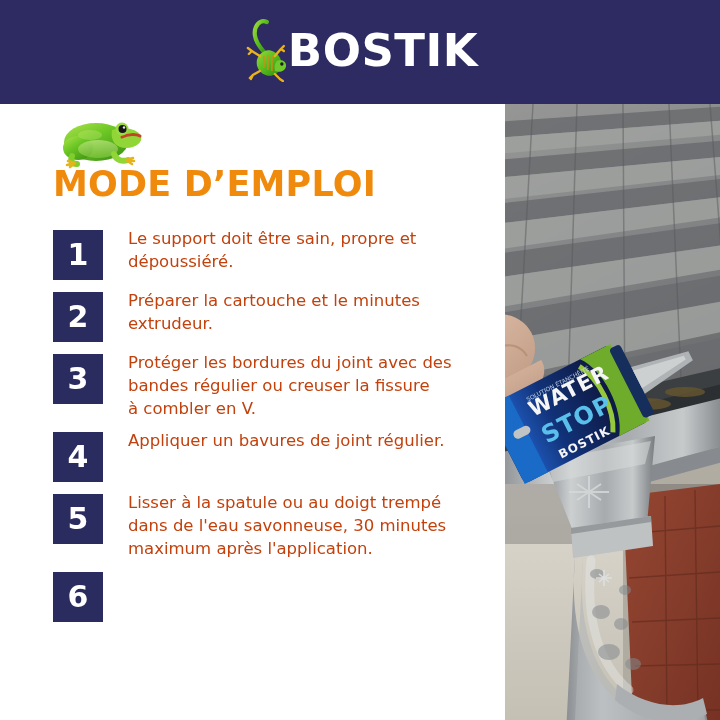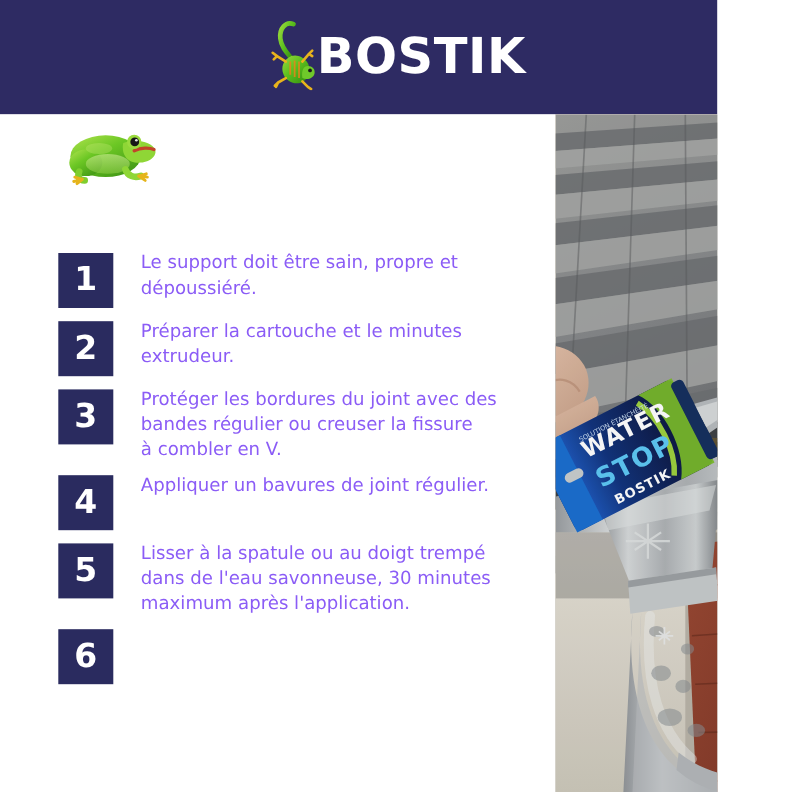--- a/index.html
+++ b/index.html
@@ -8,21 +8,21 @@
     background: #ffffff;
   }
   body {
     width: 720px;
     height: 720px;
     font-family: "Liberation Sans", sans-serif;
     overflow: hidden;
   }
   .page {
     position: relative;
-    width: 652px;
+    width: 720px;
     height: 720px;
     background: #ffffff;
     overflow: hidden;
   }
 
   
   .header-bar {
     position: absolute;
     left: 0;
     top: 0;
@@ -110,21 +110,21 @@
     line-height: 50px;
     text-align: center;
   }
   .step-text {
     flex: 1 1 auto;
     margin-left: 25px;
     margin-top: -3px;
     font-family: "DejaVu Sans", sans-serif;
     font-size: 16.5px;
     line-height: 23px;
-    color: #8b5cf6;
+    color: #c2410c;
     white-space: pre-line;
   }
 
   
   .photo {
     position: absolute;
     left: 505px;
     top: 104px;
     width: 215px;
     height: 616px;
@@ -204,20 +204,21 @@
         <path d="M60 46 C62 52 68 54 74 52" stroke="#8FD636" stroke-width="6" fill="none" stroke-linecap="round"></path>
         <path d="M72 52 L80 53 M72 52 L79 50 M72 52 L78 56" stroke="#E5B41B" stroke-width="2.6" fill="none" stroke-linecap="round"></path>
 
         <path d="M18 48 C16 53 18 56 23 56" stroke="#7FCE2E" stroke-width="6" fill="none" stroke-linecap="round"></path>
         <path d="M21 55 L13 57 M21 55 L14 53 M21 55 L16 59" stroke="#E5B41B" stroke-width="2.6" fill="none" stroke-linecap="round"></path>
 
         <ellipse cx="36" cy="27" rx="12" ry="5" fill="#C3E873" opacity="0.35"></ellipse>
       </svg>
     </div>
 
+    <div class="page-title">MODE D’EMPLOI</div>
 
     <div class="steps">
 
       <div class="step">
         <div class="step-badge">1</div>
         <div class="step-text">Le support doit être sain, propre et
 dépoussiéré.</div>
       </div>
 
       <div class="step">

